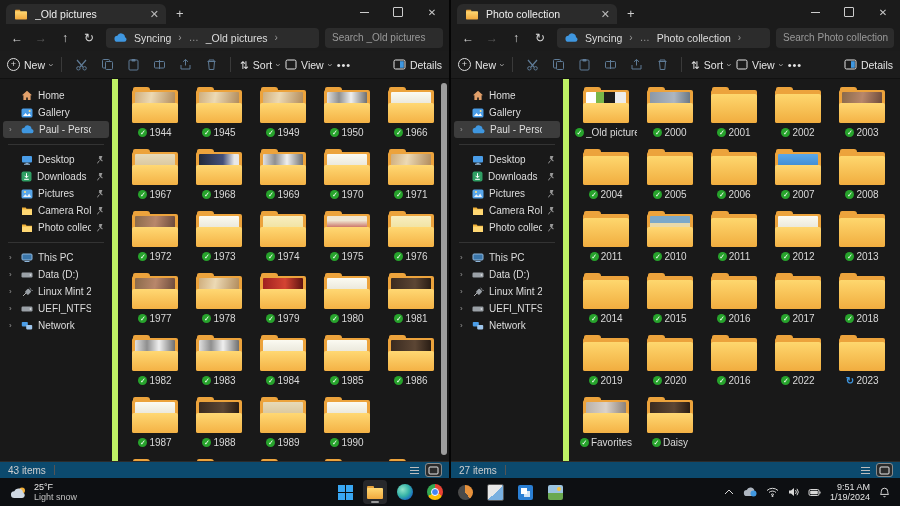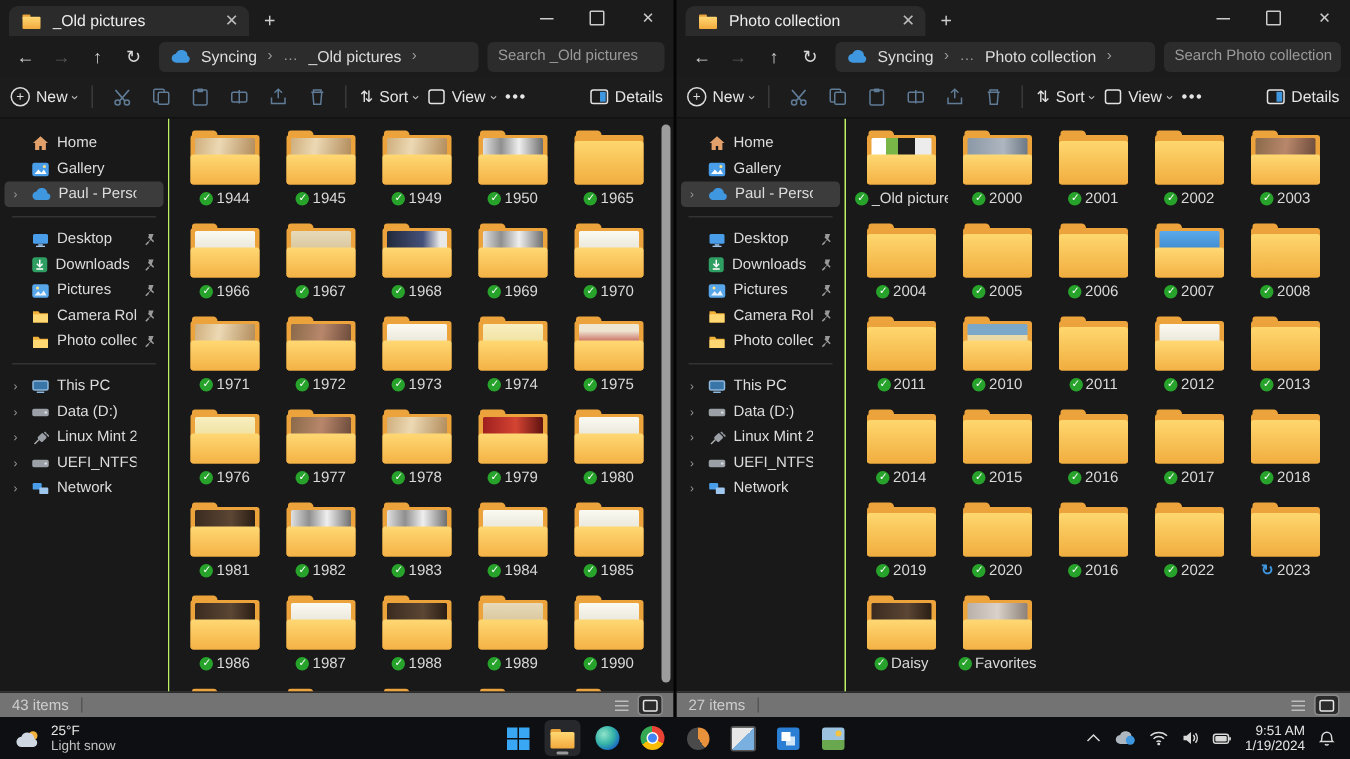--- a/index.html
+++ b/index.html
@@ -26,21 +26,21 @@
   .toolbar{height:27px;background:#1c1c1c;border-bottom:1px solid #111;display:flex;align-items:center;padding:0 7px;gap:6px;flex:none;}
   .tbtn{display:flex;align-items:center;gap:4px;color:#e4e4e4;font-size:10.5px;}
   .plus-circle{width:11px;height:11px;border:1px solid #dcdcdc;border-radius:50%;color:#dcdcdc;font-size:9px;line-height:10px;text-align:center;}
   .chevd{display:inline-block;transform:rotate(90deg);font-size:9px;color:#bbb;}
   .tdiv{width:1px;height:15px;background:#3a3a3a;margin:0 3px;}
   .ticon{width:20px;display:flex;justify-content:center;}
   .dots{color:#e4e4e4;font-size:11px;letter-spacing:1px;}
   .spacer{flex:1;}
   
   .wbody{flex:1;display:flex;overflow:hidden;position:relative;}
-  .sidebar{width:112px;flex:none;border-right:1px solid #bef264;padding-top:8px;overflow:hidden;font-size:10px;color:#ddd;}
+  .sidebar{width:112px;flex:none;border-right:6px solid #bef264;padding-top:8px;overflow:hidden;font-size:10px;color:#ddd;}
   .sitem{height:17px;display:flex;align-items:center;gap:5px;padding:0 4px 0 6px;margin:0 3px;border-radius:3px;}
   .sitem.sel{background:#3c3c3c;}
   .schev{width:7px;color:#9a9a9a;font-size:8px;flex:none;}
   .slabel{flex:1;white-space:nowrap;overflow:hidden;}
   .spin{flex:none;width:9px;}
   .ssep{height:1px;background:#333;margin:6px 8px;}
   
   .content{flex:1;position:relative;overflow:hidden;background:#191919;}
   .grid{display:grid;grid-template-columns:repeat(5,64px);padding:8px 0 0 5px;}
   .fcell{height:62px;display:flex;flex-direction:column;align-items:center;}
@@ -70,21 +70,21 @@
   .t-reddoc{background:linear-gradient(180deg,#efe6d2 30%,#b7352c);}
   .t-photo{background:linear-gradient(100deg,#8a6a4a,#b8876b 50%,#6a493a);}
   .t-red{background:linear-gradient(90deg,#a02020,#d44432 55%,#5e1210);}
   .t-dark{background:linear-gradient(90deg,#3a2b20,#5c4634 60%,#291d14);}
   .t-mixed{background:linear-gradient(90deg,#fff 0 25%,#79b648 25% 45%,#1d1d1d 45% 72%,#ececec 72%);}
   .t-bluegray{background:linear-gradient(90deg,#8b98a6,#aeb6c0 60%,#6b7885);}
   .t-blue{background:linear-gradient(180deg,#5ba8ea,#3a86cc);}
   .t-beach{background:linear-gradient(180deg,#7ba8c9 0 48%,#e9d9a9 48%);}
   .t-gray{background:linear-gradient(90deg,#b9b1a9,#dad2ca 50%,#8b8179);}
   
-  .statusbar{height:16px;flex:none;border-top:1px solid #2b2b2b;display:flex;align-items:center;padding:0 8px;font-size:10px;color:#cfcfcf;background:#737373;gap:8px;}
+  .statusbar{height:16px;flex:none;border-top:1px solid #2b2b2b;display:flex;align-items:center;padding:0 8px;font-size:10px;color:#cfcfcf;background:#0c4a6e;gap:8px;}
   .stdiv{width:1px;height:10px;background:#555;}
   .viewbtns{margin-left:auto;display:flex;gap:4px;align-items:center;}
   .vbtn{width:15px;height:12px;display:flex;align-items:center;justify-content:center;border-radius:2px;}
   .vbtn.active{outline:1px solid #8a8a8a;background:#2b2b2b;}
   
   .taskbar{position:absolute;left:0;bottom:0;width:900px;height:28px;background:#0d0f12;display:flex;align-items:center;}
   .weather{display:flex;align-items:center;gap:6px;padding-left:10px;width:200px;}
   .wtxt{display:flex;flex-direction:column;line-height:10px;}
   .wtemp{font-size:9px;color:#e8e8e8;}
   .wcond{font-size:9px;color:#c2c2c2;}
@@ -436,31 +436,20 @@
                 <div class="fback"></div>
                 <div class="fthumb t-bw"></div>
                 <div class="ffront"></div>
               </div>
               <div class="flabel">
                 <span class="badge"></span>
                 <span class="fname">1950</span>
               </div>
             </div>
             <div class="fcell">
-              <div class="fold plain">
-                <div class="tabflap"></div>
-                <div class="fback"></div>
-                <div class="ffront"></div>
-              </div>
-              <div class="flabel">
-                <span class="badge"></span>
-                <span class="fname">1965</span>
-              </div>
-            </div>
-            <div class="fcell">
               <div class="fold">
                 <div class="tabflap"></div>
                 <div class="fback"></div>
                 <div class="fthumb t-paper"></div>
                 <div class="ffront"></div>
               </div>
               <div class="flabel">
                 <span class="badge"></span>
                 <span class="fname">1966</span>
               </div>
@@ -1348,38 +1337,38 @@
               </div>
               <div class="flabel">
                 <span class="badge sync"></span>
                 <span class="fname">2023</span>
               </div>
             </div>
             <div class="fcell">
               <div class="fold">
                 <div class="tabflap"></div>
                 <div class="fback"></div>
+                <div class="fthumb t-gray"></div>
+                <div class="ffront"></div>
+              </div>
+              <div class="flabel">
+                <span class="badge"></span>
+                <span class="fname">Favorites</span>
+              </div>
+            </div>
+            <div class="fcell">
+              <div class="fold">
+                <div class="tabflap"></div>
+                <div class="fback"></div>
                 <div class="fthumb t-dark"></div>
                 <div class="ffront"></div>
               </div>
               <div class="flabel">
                 <span class="badge"></span>
                 <span class="fname">Daisy</span>
-              </div>
-            </div>
-            <div class="fcell">
-              <div class="fold">
-                <div class="tabflap"></div>
-                <div class="fback"></div>
-                <div class="fthumb t-gray"></div>
-                <div class="ffront"></div>
-              </div>
-              <div class="flabel">
-                <span class="badge"></span>
-                <span class="fname">Favorites</span>
               </div>
             </div>
           </div>
       </div>
     </div>
     <div class="statusbar">
       <span>27 items</span>
       <span class="stdiv"></span>
       <div class="viewbtns">
         <span class="vbtn">

